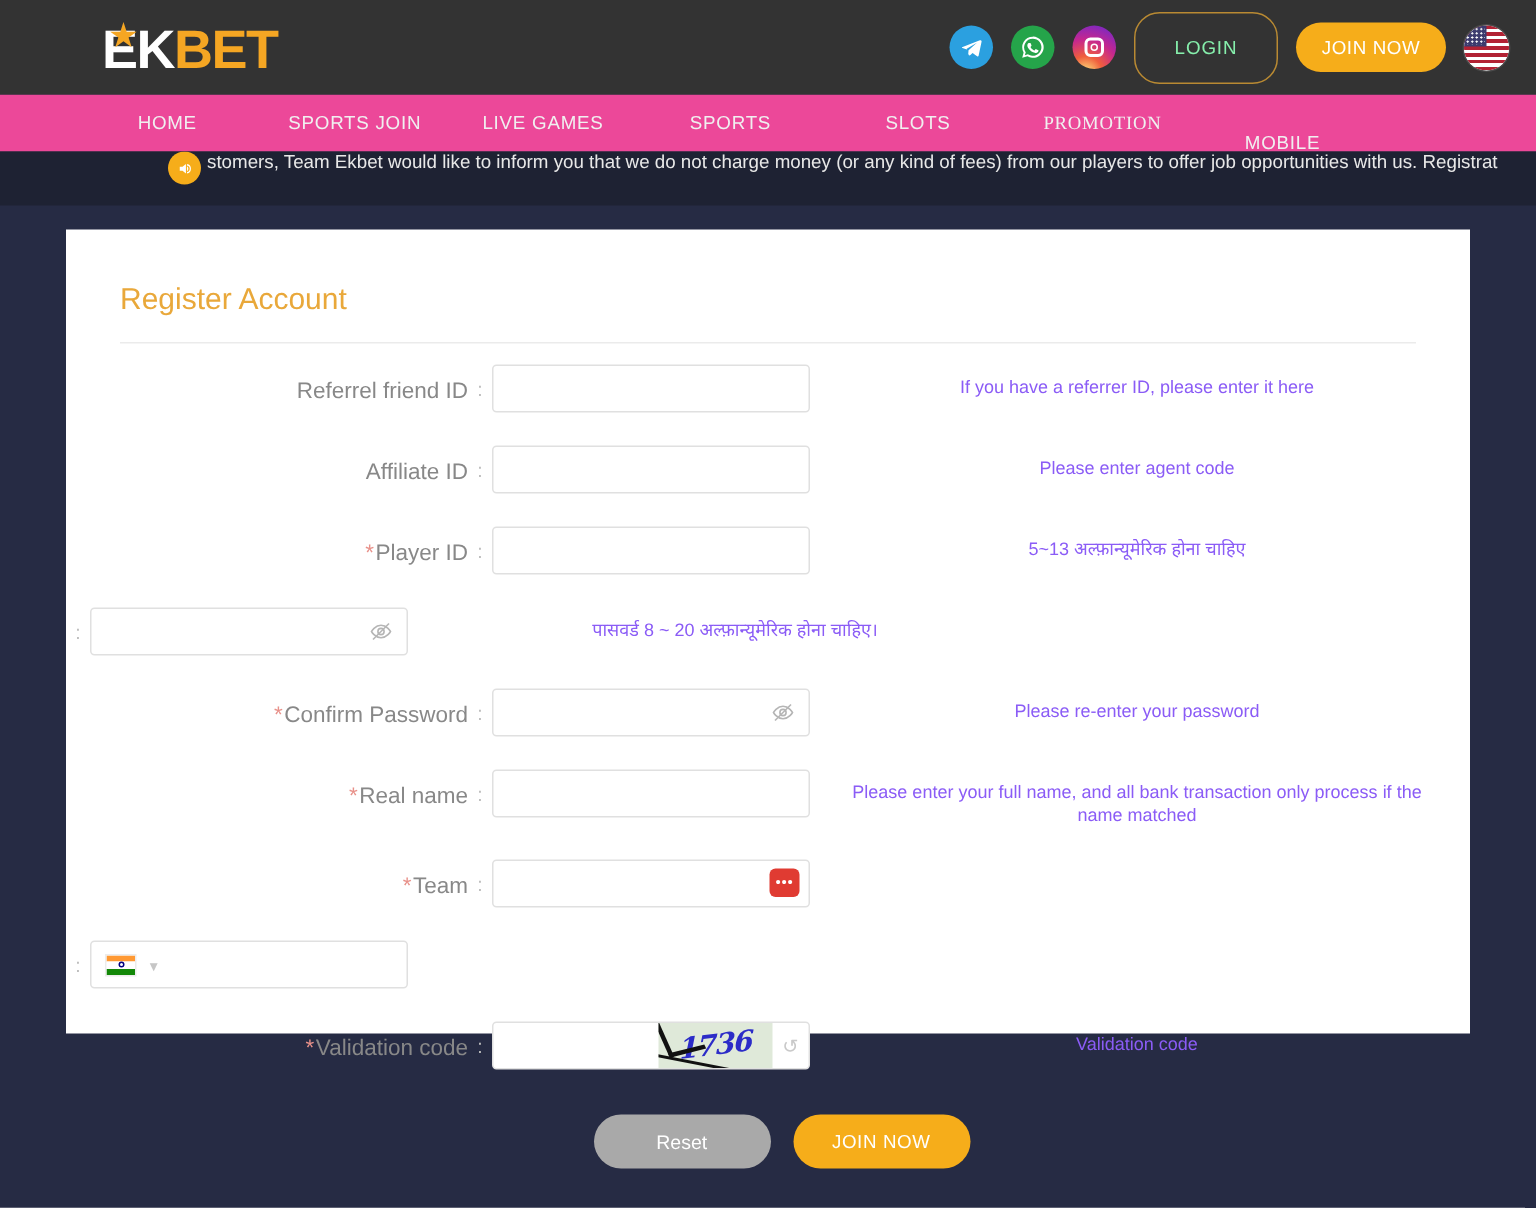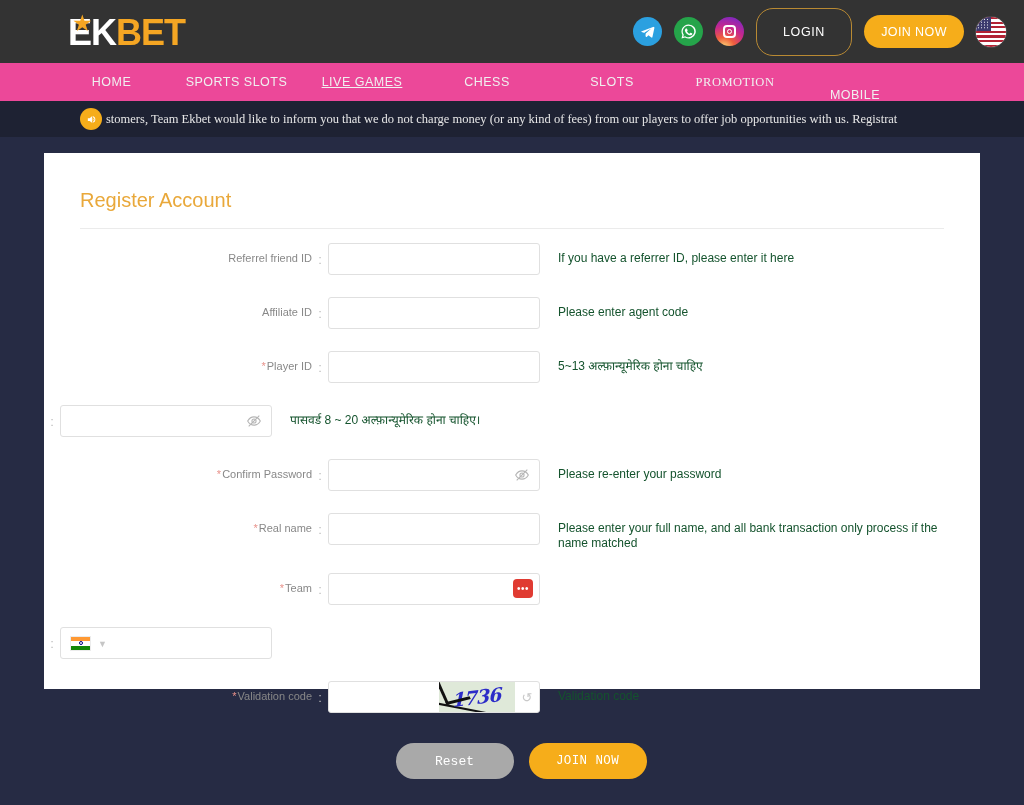--- a/index.html
+++ b/index.html
@@ -66,21 +66,21 @@
     display: flex; align-items: center; justify-content: center;
   }
   .social-instagram .ig-dot {
     width: 5px; height: 5px; border: 1.5px solid #fff; border-radius: 50%;
   }
   .btn-login {
     width: 96px; height: 48px;
     border: 1px solid #b98a33;
     border-radius: 17px;
     background: transparent;
-    color: #ffffff;
+    color: #86efac;
     font-size: 12.5px;
     letter-spacing: 0.6px;
     cursor: pointer;
     font-family: inherit;
   }
   .btn-join-top {
     width: 100px; height: 33px;
     border: none;
     border-radius: 17px;
     background: #f6ad1a;
@@ -128,35 +128,34 @@
   }
   .nav-item {
     color: #f0f0f0;
     font-size: 12.5px;
     letter-spacing: 0.5px;
     cursor: pointer;
     text-align: center;
   }
   .nav-item:nth-child(1) { width: 125px; }
   .nav-item:nth-child(2) { width: 125px; }
-  .nav-item:nth-child(3) { width: 126px; text-decoration: underline; }
+  .nav-item:nth-child(3) { width: 126px; }
   .nav-item:nth-child(4) { width: 124px; }
   .nav-item:nth-child(5) { width: 126px; }
   .nav-item:nth-child(6) { width: 120px; font-family: Liberation Serif, serif; }
   .nav-item:nth-child(7) { width: 120px; margin-top: 25px; }
 
   
   .marquee {
     height: 36px;
     background: #1e2233;
     display: flex;
-    align-items: center;
-    padding-left: 80px;
+    align-items: flex-start;
+    padding-left: 112px;
     overflow: hidden;
-    font-family: Liberation Serif, serif;
   }
   .marquee-icon {
     flex: 0 0 auto;
     width: 22px; height: 22px;
     border-radius: 50%;
     background: #f6ad1a;
     color: #fff;
     display: flex; align-items: center; justify-content: center;
     font-size: 11px;
     margin-right: 20px;
@@ -194,21 +193,21 @@
   .form { padding-top: 14px; }
   .row {
     display: flex;
     align-items: flex-start;
     margin-bottom: 22px;
     position: relative;
   }
   .row .label {
     width: 268px;
     text-align: right;
-    font-size: 11px;
+    font-size: 15px;
     color: #888888;
     padding-top: 9px;
     flex: 0 0 auto;
   }
   .req { color: #e8918a; margin-right: 1px; }
   .colon {
     flex: 0 0 auto;
     width: 16px;
     text-align: center;
     font-size: 13px;
@@ -228,25 +227,26 @@
     background: #fff;
     outline: none;
     font-size: 13px;
     color: #444;
     padding: 0 10px;
     font-family: inherit;
   }
   .inp::placeholder { color: #c8c8c8; }
   .hint {
     font-size: 12px;
-    color: #14532d;
+    color: #8b5cf6;
     padding-top: 8px;
     margin-left: 18px;
     width: 400px;
     line-height: 15px;
+    text-align: center;
   }
   .eye {
     position: absolute;
     right: 10px; top: 8px;
     width: 16px; height: 16px;
     cursor: pointer;
     color: #b5b5b5;
   }
   .email-badge {
     position: absolute;
@@ -333,21 +333,20 @@
     cursor: pointer;
   }
 
   
   .actions {
     display: flex;
     justify-content: center;
     gap: 15px;
     margin-top: 30px;
     padding-left: 18px;
-    font-family: Liberation Mono, monospace;
   }
   .btn-reset {
     width: 118px; height: 36px;
     border: none; border-radius: 18px;
     background: #a9a9a9;
     color: #ffffff;
     font-size: 13px;
     cursor: pointer;
     font-family: inherit;
   }
@@ -393,23 +392,23 @@
     <button class="btn-join-top">JOIN NOW</button>
     <div class="flag-us">
       <div class="stripes"></div>
         <div class="canton"></div>
     </div>
   </div>
 </div>
 
 <div class="navbar">
   <div class="nav-item">HOME</div>
-  <div class="nav-item">SPORTS SLOTS</div>
+  <div class="nav-item">SPORTS JOIN</div>
   <div class="nav-item">LIVE GAMES</div>
-  <div class="nav-item">CHESS</div>
+  <div class="nav-item">SPORTS</div>
   <div class="nav-item">SLOTS</div>
   <div class="nav-item">PROMOTION</div>
   <div class="nav-item">MOBILE</div>
 </div>
 
 <div class="marquee">
   <div class="marquee-icon">
     <svg width="11" height="11" viewBox="0 0 24 24" fill="#fff">
         <path d="M4 9v6h4l5 4V5L8 9H4Zm12.5 3a4 4 0 0 0-2-3.5v7a4 4 0 0 0 2-3.5Zm-2 6.9a7 7 0 0 0 0-13.8v2a5 5 0 0 1 0 9.8v2Z"></path>
       </svg>

